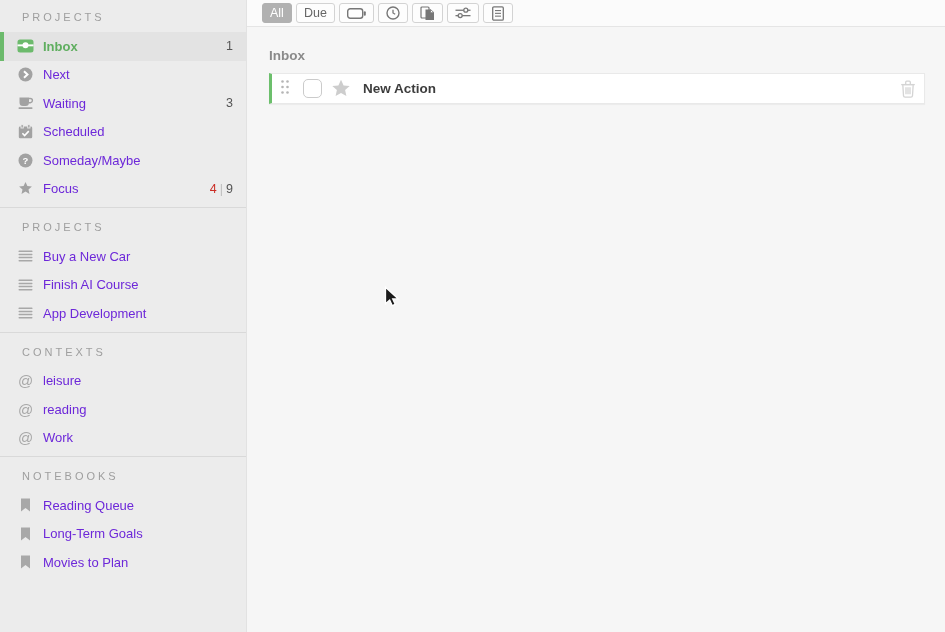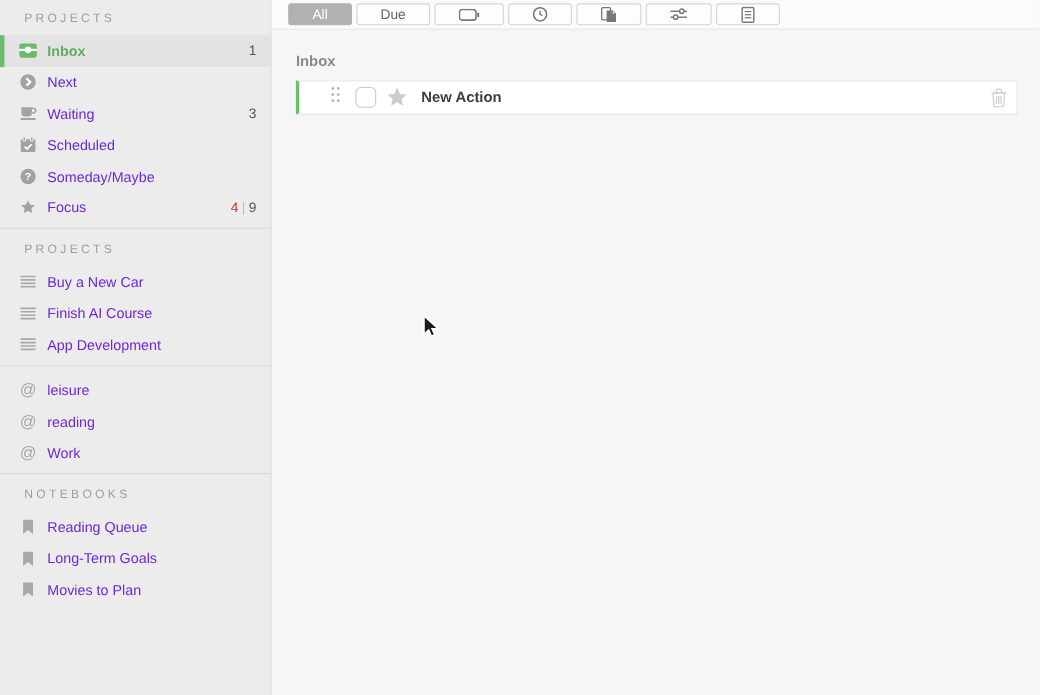--- a/index.html
+++ b/index.html
@@ -20,27 +20,27 @@
   .item .count { margin-left:auto; font-size:12.5px; color:#555; }
   .item.active { border-left:4px solid #6cba6c; padding-left:12px; background:rgba(0,0,0,0.035); }
   .item.active .label { color:#5fae5f; font-weight:bold; }
   .at-glyph { font-size:15px; color:#a8a8a8; line-height:1; }
   .count .red { color:#cb2d25; }
   .count .sep { color:#bdbdbd; padding:0 3px; }
 
   
   .main { flex:1; display:flex; flex-direction:column; min-width:0; }
   .toolbar { height:27px; flex:none; background:#fbfbfb; border-bottom:1px solid #e5e5e5; display:flex; align-items:center; padding-left:15px; gap:4px; }
-  .tbtn { height:20px; min-width:26px; padding:0 21px; border:1px solid #d3d3d3; border-radius:3px; background:#fdfdfd; color:#666; font-size:12.5px; font-family:inherit; display:flex; align-items:center; justify-content:center; cursor:pointer; }
+  .tbtn { height:20px; min-width:26px; padding:0 7px; border:1px solid #d3d3d3; border-radius:3px; background:#fdfdfd; color:#666; font-size:12.5px; font-family:inherit; display:flex; align-items:center; justify-content:center; cursor:pointer; }
   .tbtn svg { display:block; }
   .tbtn.active { background:#b1b1b1; border-color:#b1b1b1; color:#fff; }
 
   .content { flex:1; padding:22px 20px 0 22px; }
   .heading { font-size:13.5px; font-weight:bold; color:#8a8a8a; line-height:14px; }
-  .action-row { margin-top:10px; height:31px; background:#fff; border:1px solid #e9e9e9; border-left:3px solid #6cbf6c; box-shadow:0 1px 1px rgba(0,0,0,0.04); display:flex; align-items:center;padding-left:20px; }
+  .action-row { margin-top:10px; height:31px; background:#fff; border:1px solid #e9e9e9; border-left:3px solid #6cbf6c; box-shadow:0 1px 1px rgba(0,0,0,0.04); display:flex; align-items:center; }
   .drag-handle { margin-left:8px; flex:none; cursor:grab; }
   .checkbox { width:19px; height:19px; border:1.5px solid #cbcbcb; border-radius:5px; background:#fff; margin-left:13px; flex:none; cursor:pointer; }
   .row-star { margin-left:9px; flex:none; cursor:pointer; display:flex; }
   .row-title { margin-left:12px; font-size:13.5px; font-weight:bold; color:#3d3d3d; }
   .row-trash { margin-left:auto; margin-right:8px; flex:none; cursor:pointer; display:flex; }
 
   
   .cursor { position:absolute; left:384px; top:286px; pointer-events:none; z-index:10; }
 </style>
 </head>
@@ -162,20 +162,21 @@
                 <rect x="0.5" y="6.8" width="14" height="1.5" rx="0.7"></rect>
                 <rect x="0.5" y="9.9" width="14" height="1.5" rx="0.7"></rect>
               </g>
             </svg>
         </span>
         <span class="label">App Development</span>
       </div>
     </div>
 
     <div class="section later">
+      <div class="sec-header">CONTEXTS</div>
 
       <div class="item">
         <span class="icon">
             <span class="at-glyph">@</span>
           </span>
         <span class="label">leisure</span>
       </div>
       <div class="item">
         <span class="icon">
             <span class="at-glyph">@</span>

